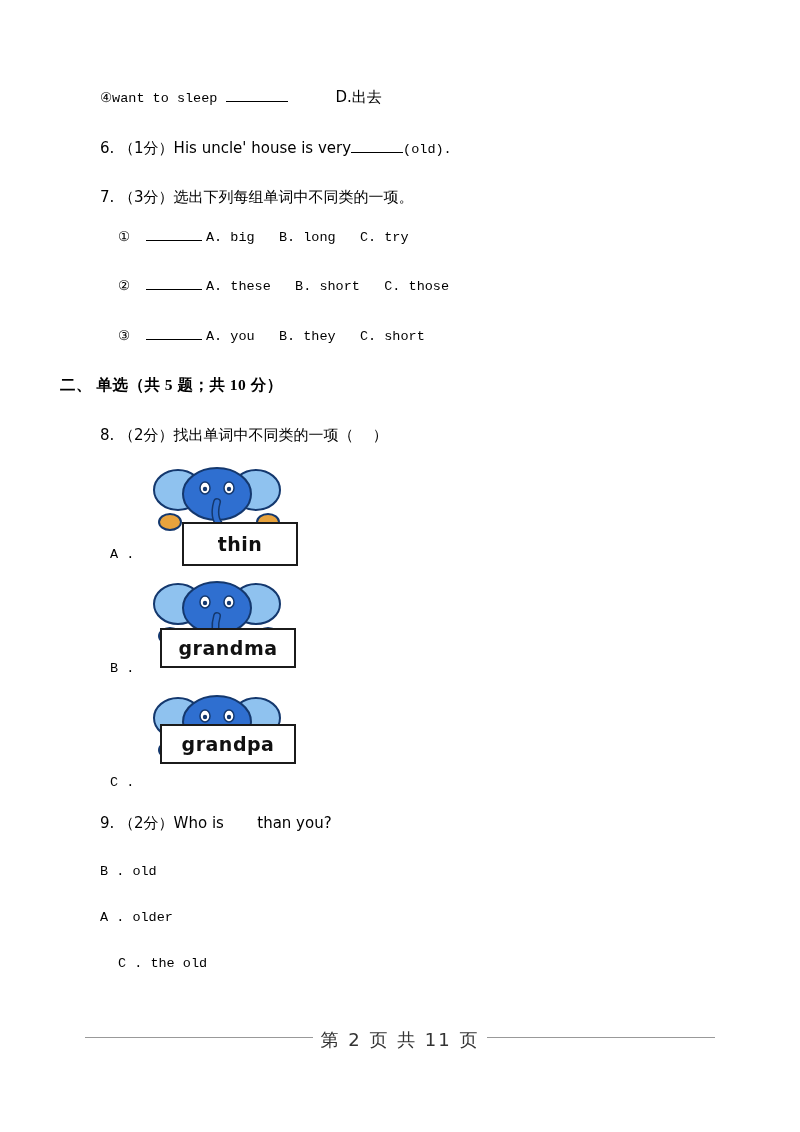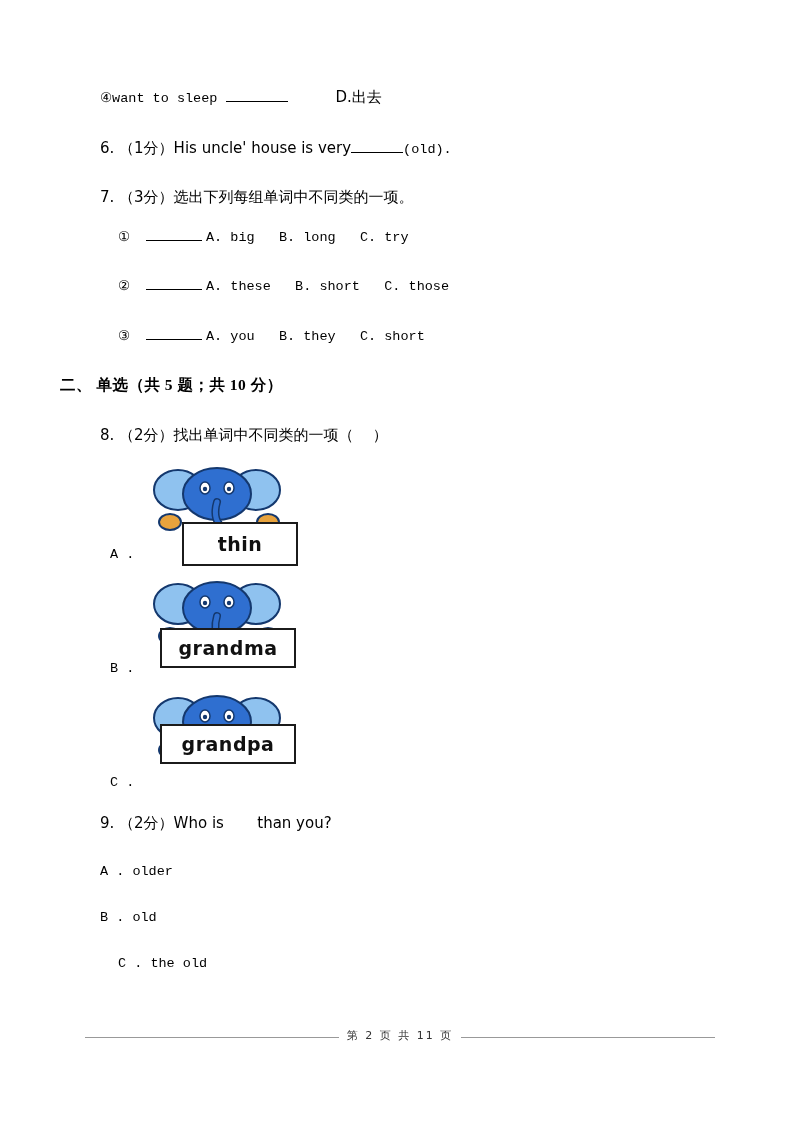--- a/index.html
+++ b/index.html
@@ -111,21 +111,21 @@
     letter-spacing: 0.5px;
   }
 
   .footer {
     position: absolute;
     left: 0;
     top: 1028px;
     width: 800px;
     text-align: center;
     font-family: "DejaVu Sans", sans-serif;
-    font-size: 11px;
+    font-size: 18px;
     color: #333;
   }
   .footer .rule {
     position: absolute;
     top: 9px;
     height: 1px;
     background: #999;
     width: 260px;
   }
   .footer .rule.left { left: 85px; }
@@ -243,24 +243,24 @@
           <ellipse cx="120" cy="58" rx="11" ry="8" fill="#e8a33d" stroke="#14386e" stroke-width="2"></ellipse>
         </svg>
         <div class="wordbox" style="left:12px; top:32px; width:132px; height:36px;">grandpa</div>
       </div>
     </div>
 
     <div style="margin-bottom:31px;">
       <div class="q-line cn">9. （2分）Who is       than you?</div>
     </div>
     <div style="margin-bottom:31px;">
+      <div class="opt-label">B . old</div>
+    </div>
+    <div style="margin-bottom:31px;">
       <div class="opt-label">A . older</div>
-    </div>
-    <div style="margin-bottom:31px;">
-      <div class="opt-label">B . old</div>
     </div>
     <div style="margin-bottom:0;margin-left:18px;">
       <div class="opt-label">C . the old</div>
     </div>
 
   </div>
 
   <div class="footer">
     <div class="rule left"></div>
     <div class="rule right"></div>

